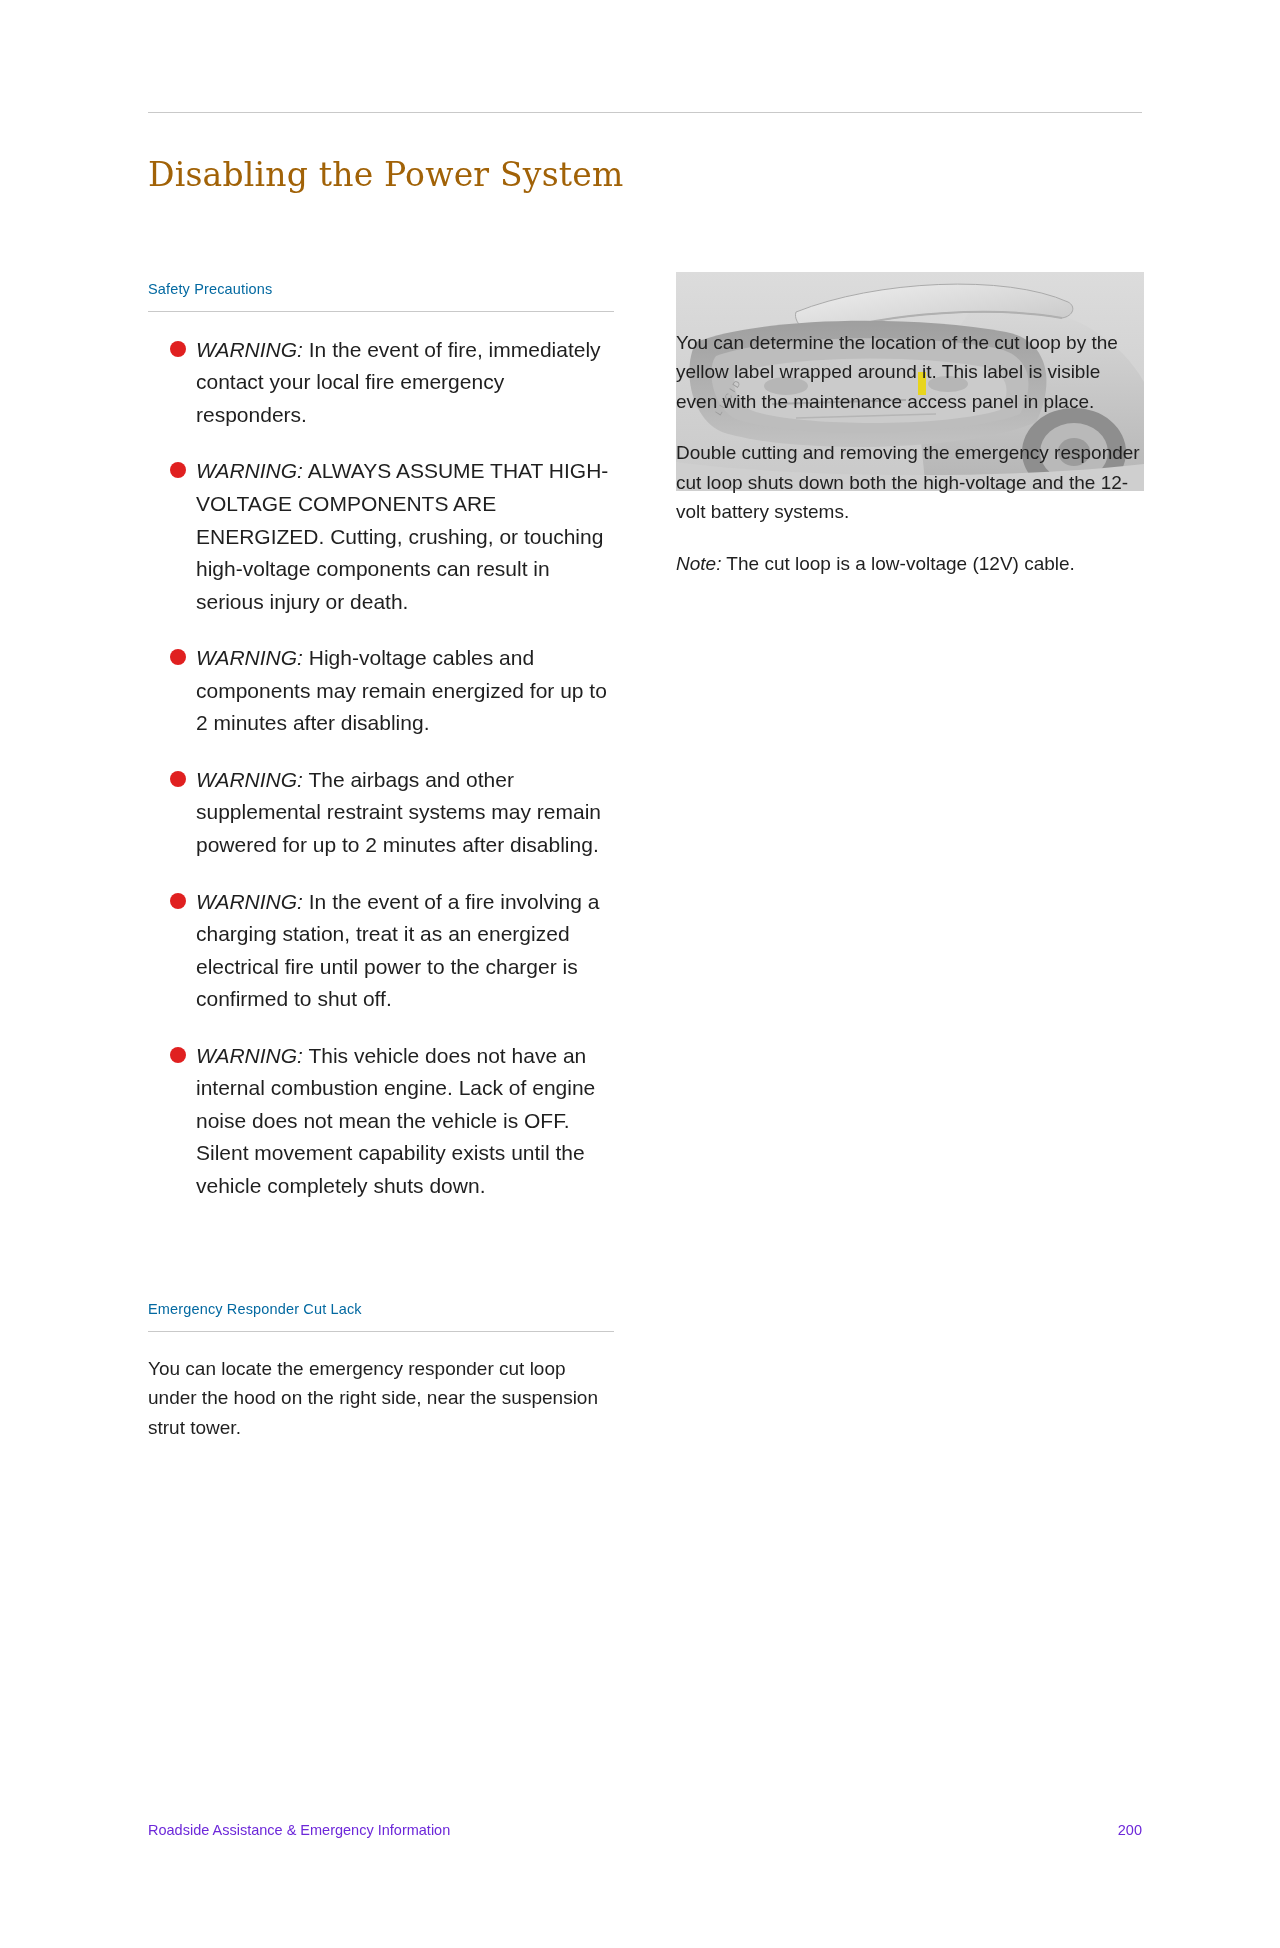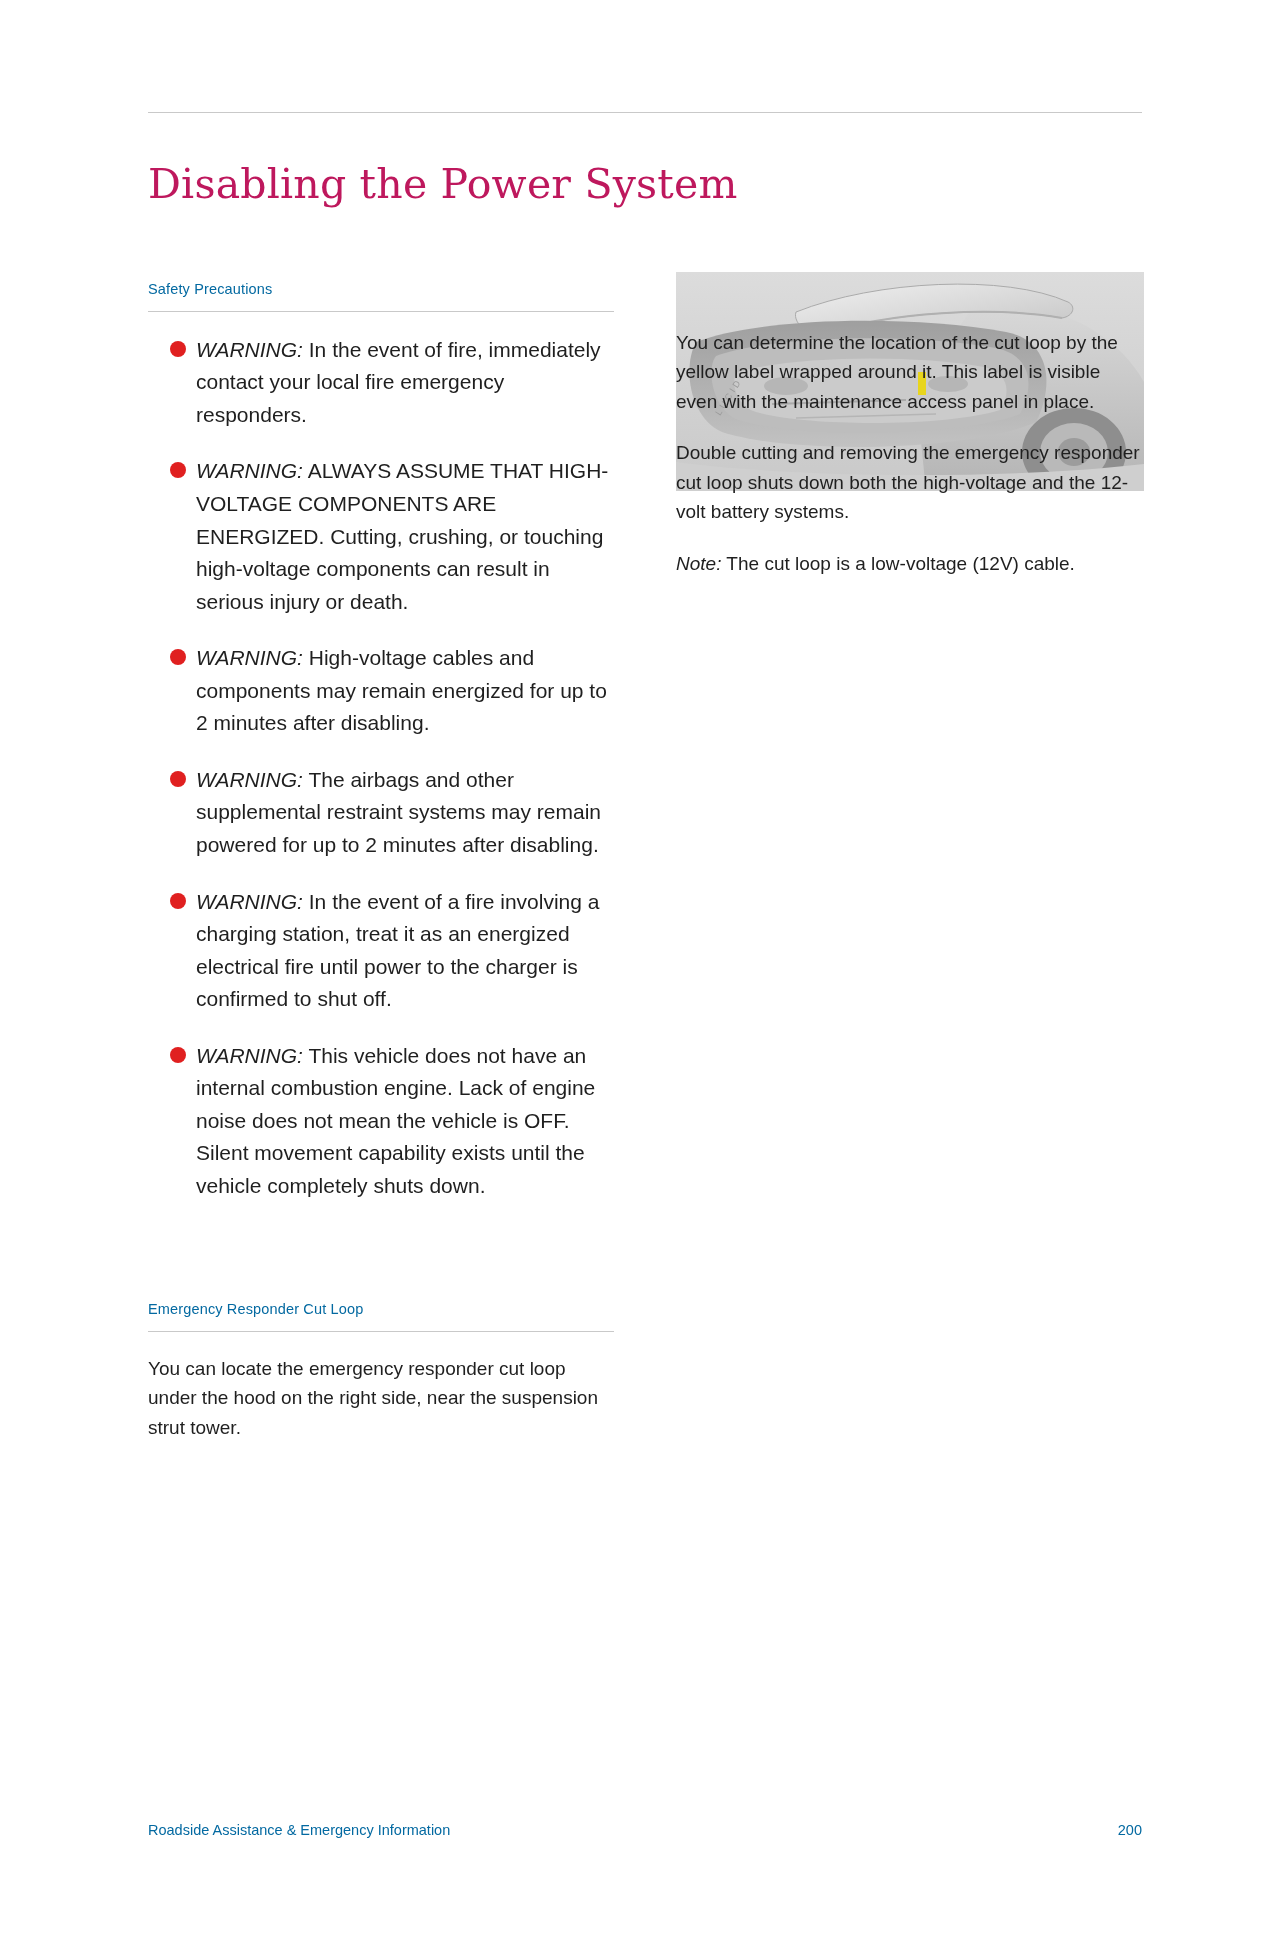--- a/index.html
+++ b/index.html
@@ -37,24 +37,24 @@
     width: 994px;
     height: 1px;
     background: #c9c9c9;
   }
   .page-title {
     position: absolute;
     left: 0;
     top: 132px;
     width: 800px;
     font-family: "DejaVu Serif", serif;
-    font-size: 41px;
+    font-size: 33px;
     font-weight: 400;
     letter-spacing: 0.2px;
-    color: #be185d;
+    color: #a16207;
     line-height: 1.25;
   }
 
   
   .col-left {
     position: absolute;
     left: 0;
     top: 280px;
     width: 466px;
   }
@@ -141,21 +141,21 @@
   
   .footer {
     position: absolute;
     left: 0;
     top: 1822px;
     width: 994px;
     display: flex;
     justify-content: space-between;
     align-items: baseline;
     font-size: 14.5px;
-    color: #0369a1;
+    color: #6d28d9;
   }
   .footer-page-num { font-size: 14.5px; }
 </style>
 </head>
 <body>
 
 <div class="page">
   <div class="content">
 
     <div class="top-rule"></div>
@@ -188,21 +188,21 @@
           <span class="warn-word">WARNING:</span><span> In the event of a fire involving a charging station, treat it as an energized electrical fire until power to the charger is confirmed to shut off.</span>
         </li>
         <li class="warn-item">
           <span class="warn-dot"></span>
           <span class="warn-word">WARNING:</span><span> This vehicle does not have an internal combustion engine. Lack of engine noise does not mean the vehicle is OFF. Silent movement capability exists until the vehicle completely shuts down.</span>
         </li>
       </ul>
     </div>
 
     <div class="cutloop-section">
-      <div class="section-label">Emergency Responder Cut Loop</div>
+      <div class="section-label">Emergency Responder Cut Lack</div>
       <div class="section-rule"></div>
       <p class="body-para">You can locate the emergency responder cut loop under the hood on the right side, near the suspension strut tower.</p>
     </div>
 
     <div class="figure">
       <svg width="468" height="219" viewBox="0 0 468 219" xmlns="http://www.w3.org/2000/svg">
         <defs>
           <linearGradient id="bg" x1="0" y1="0" x2="0" y2="1">
             <stop offset="0%" stop-color="#dcdcdc"></stop>
             <stop offset="100%" stop-color="#c9c9c9"></stop>

